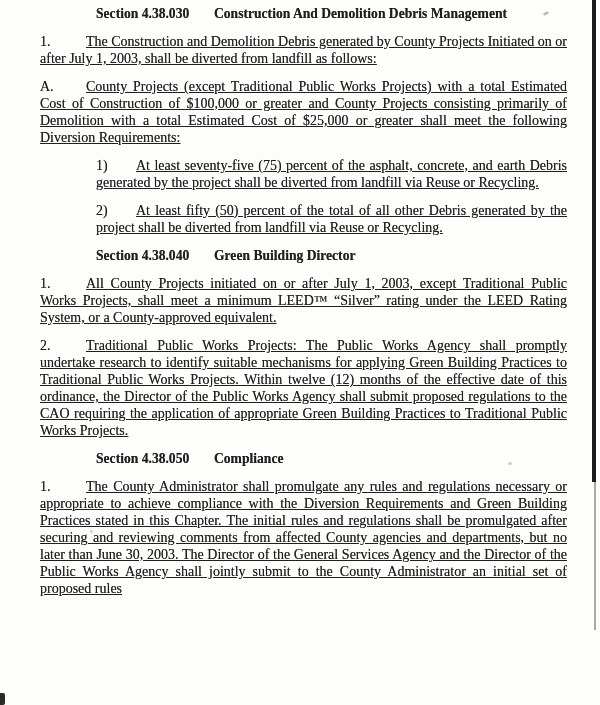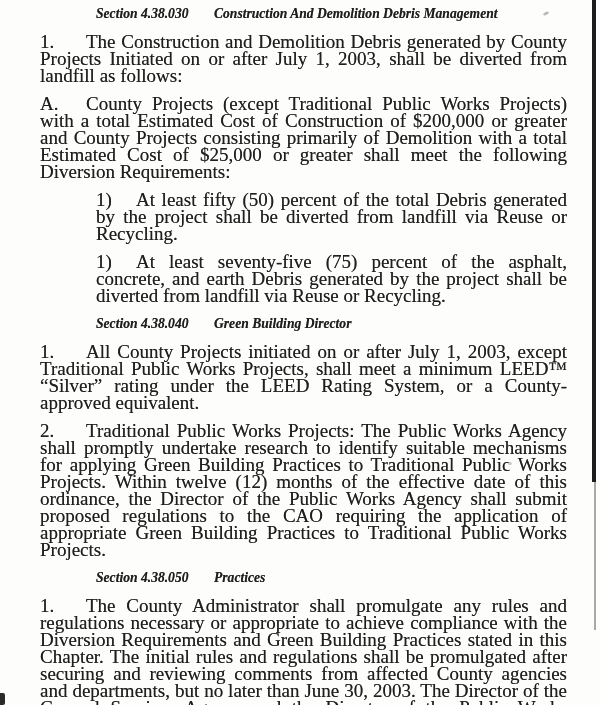--- a/index.html
+++ b/index.html
@@ -27,31 +27,31 @@
     width: 527px;
     color: #1f1f1f;
     text-shadow: 0 0 0.5px rgba(25,25,25,0.65);
   }
   .heading {
     font-weight: bold;
     font-size: 13.6px;
     line-height: 17px;
     margin: 0 0 11px 56px;
     white-space: nowrap;
-    font-style: italic;
   }
   .h-label {
     display: inline-block;
     width: 118px;
   }
   .para {
-    font-size: 19px;
+    font-size: 14px;
     line-height: 17px;
     text-align: justify;
     margin: 8px 0 11px 0;
+    text-decoration: underline;
   }
   .para .marker {
     display: inline-block;
     width: 46px;
   }
   .para.sub {
     margin-left: 56px;
   }
   .para.sub .marker {
     width: 40px;
@@ -111,27 +111,27 @@
     border-radius: 50%;
   }
 </style>
 </head>
 <body>
 
 <div class="page">
   <div id="doc">
       <div class="heading"><span class="h-label">Section 4.38.030</span><span class="h-title">Construction And Demolition Debris Management</span></div>
       <div class="para"><span class="marker">1.</span><span class="ptext">The Construction and Demolition Debris generated by County Projects Initiated on or after July 1, 2003, shall be diverted from landfill as follows:</span></div>
-      <div class="para"><span class="marker">A.</span><span class="ptext">County Projects (except Traditional Public Works Projects) with a total Estimated Cost of Construction of $200,000 or greater and County Projects consisting primarily of Demolition with a total Estimated Cost of $25,000 or greater shall meet the following Diversion Requirements:</span></div>
-      <div class="para sub"><span class="marker">1)</span><span class="ptext">At least fifty (50) percent of the total Debris generated by the project shall be diverted from landfill via Reuse or Recycling.</span></div>
+      <div class="para"><span class="marker">A.</span><span class="ptext">County Projects (except Traditional Public Works Projects) with a total Estimated Cost of Construction of $100,000 or greater and County Projects consisting primarily of Demolition with a total Estimated Cost of $25,000 or greater shall meet the following Diversion Requirements:</span></div>
       <div class="para sub"><span class="marker">1)</span><span class="ptext">At least seventy-five (75) percent of the asphalt, concrete, and earth Debris generated by the project shall be diverted from landfill via Reuse or Recycling.</span></div>
+      <div class="para sub"><span class="marker">2)</span><span class="ptext">At least fifty (50) percent of the total of all other Debris generated by the project shall be diverted from landfill via Reuse or Recycling.</span></div>
       <div class="heading"><span class="h-label">Section 4.38.040</span><span class="h-title">Green Building Director</span></div>
       <div class="para"><span class="marker">1.</span><span class="ptext">All County Projects initiated on or after July 1, 2003, except Traditional Public Works Projects, shall meet a minimum LEED™ “Silver” rating under the LEED Rating System, or a County-approved equivalent.</span></div>
       <div class="para"><span class="marker">2.</span><span class="ptext">Traditional Public Works Projects: The Public Works Agency shall promptly undertake research to identify suitable mechanisms for applying Green Building Practices to Traditional Public Works Projects.  Within twelve (12) months of the effective date of this ordinance, the Director of the Public Works Agency shall submit proposed regulations to the CAO requiring the application of appropriate Green Building Practices to Traditional Public Works Projects.</span></div>
-      <div class="heading"><span class="h-label">Section 4.38.050</span><span class="h-title">Practices</span></div>
+      <div class="heading"><span class="h-label">Section 4.38.050</span><span class="h-title">Compliance</span></div>
       <div class="para"><span class="marker">1.</span><span class="ptext">The County Administrator shall promulgate any rules and regulations necessary or appropriate to achieve compliance with the Diversion Requirements and Green Building Practices stated in this Chapter.  The initial rules and regulations shall be promulgated after securing and reviewing comments from affected County agencies and departments, but no later than June 30, 2003.  The Director of the General Services Agency and the Director of the Public Works Agency shall jointly submit to the County Administrator an initial set of proposed rules</span></div>
     </div>
   <div class="scan-bar-top"></div>
   <div class="scan-bar-bottom"></div>
   <div class="corner-mark"></div>
   <div class="speck-1"></div>
   <div class="speck-2"></div>
   <div class="speck-3"></div>
 </div>
 

